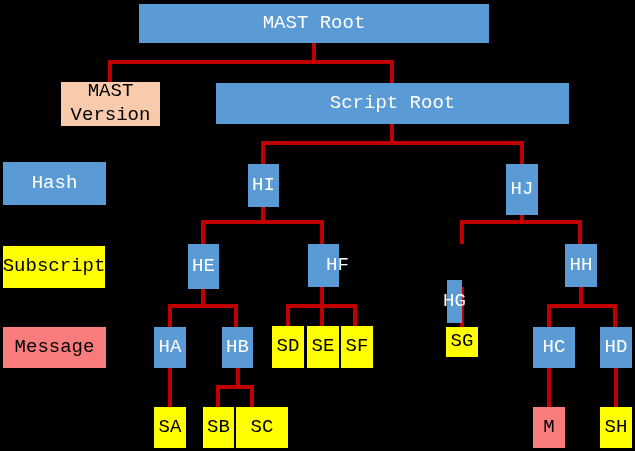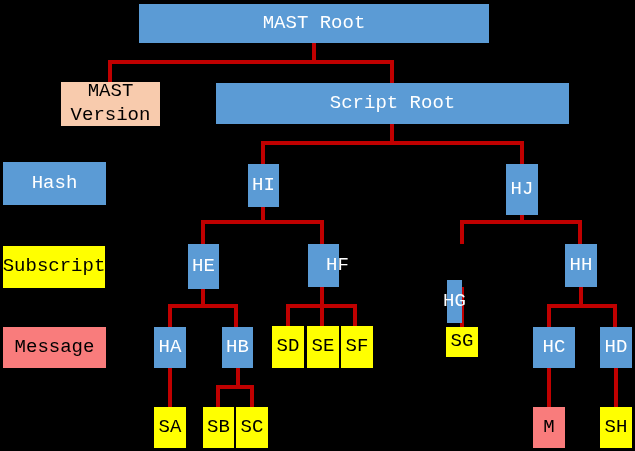--- a/index.html
+++ b/index.html
@@ -37,21 +37,21 @@
   #n-ha          {left:154px;top:327px;width:32px; height:41px;}
   #n-hb          {left:222px;top:327px;width:31px; height:41px;}
   #n-sd          {left:272px;top:326px;width:32px; height:42px;}
   #n-se          {left:307px;top:326px;width:32px; height:42px;}
   #n-sf          {left:341px;top:326px;width:32px; height:42px;}
   #n-sg          {left:446px;top:327px;width:32px; height:30px;}
   #n-hc          {left:533px;top:327px;width:42px; height:41px;}
   #n-hd          {left:600px;top:327px;width:32px; height:41px;}
   #n-sa          {left:154px;top:407px;width:32px; height:41px;}
   #n-sb          {left:203px;top:407px;width:31px; height:41px;}
-  #n-sc          {left:236px;top:407px;width:32px; height:41px;}
+  #n-sc          {left:236px;top:407px;width:52px; height:41px;}
   #n-m           {left:533px;top:407px;width:32px; height:41px;}
   #n-sh          {left:600px;top:407px;width:32px; height:41px;}
 </style>
 </head>
 <body>
 
 <div class="stage">
 
   <div class="vl" style="left:312px;top:43px;height:21px;"></div>
   <div class="hl" style="left:108px;top:60px;width:286px;"></div>

